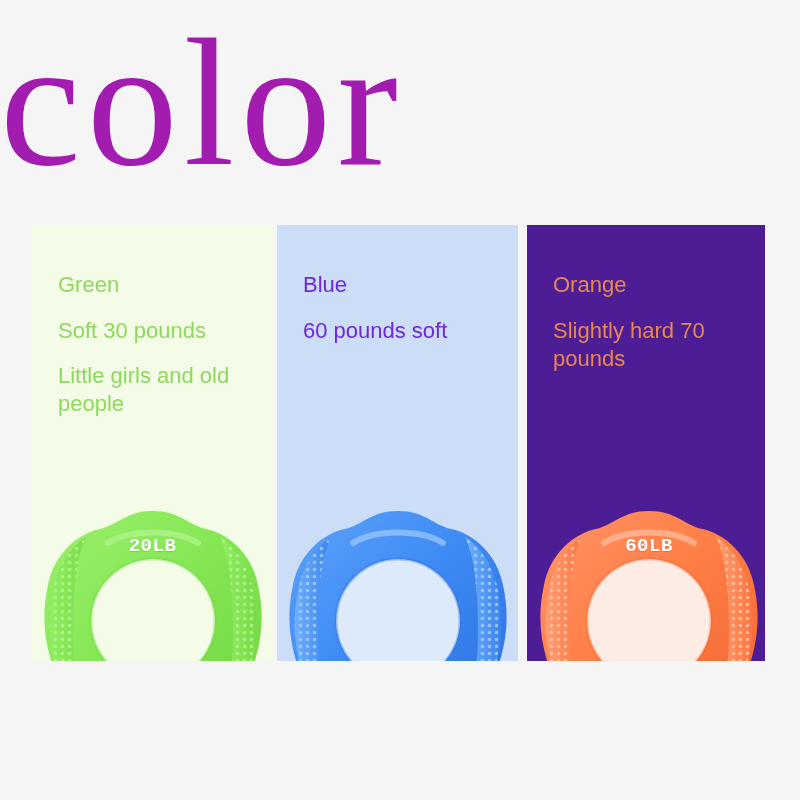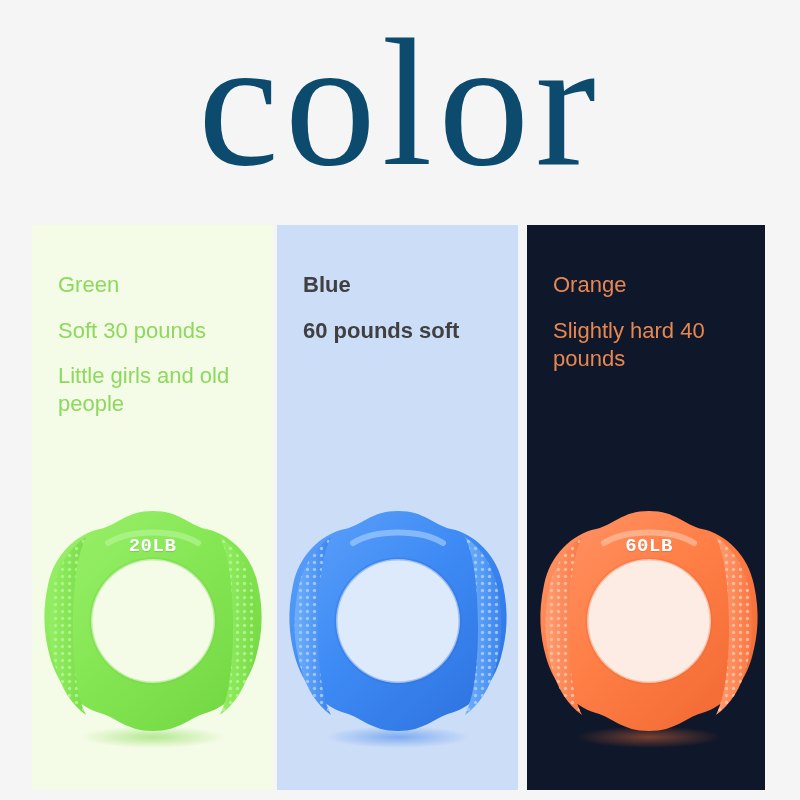--- a/index.html
+++ b/index.html
@@ -20,48 +20,48 @@
     inset: 0;
     background: #F5F5F5;
   }
 
   
   .title {
     position: absolute;
     left: 0;
     top: 8px;
     width: 800px;
-    text-align: center;
+    text-align: left;
     font-family: "Liberation Serif", serif;
     font-size: 182px;
     line-height: 190px;
-    color: #0c4a6e;
+    color: #a21caf;
     letter-spacing: 6px;
     font-weight: 400;
     user-select: none;
   }
 
   
   .columns {
     position: absolute;
     left: 0;
     top: 225px;
     width: 800px;
     height: 565px;
   }
 
   .col {
     position: absolute;
     top: 0;
-    height: 565px;
+    height: 436px;
     overflow: hidden;
   }
   .col-green  { left: 32px;  width: 241px; background: #F4FBE6; }
   .col-blue   { left: 277px; width: 241px; background: #CCDDF8; }
-  .col-orange { left: 527px; width: 238px; background: #0f172a; }
+  .col-orange { left: 527px; width: 238px; background: #4c1d95; }
 
   .col-text {
     position: absolute;
     left: 26px;
     top: 45px;
     width: 200px;
   }
   .col-orange .col-text { width: 195px; }
 
   .col-heading {
@@ -71,21 +71,21 @@
     white-space: nowrap;
   }
   .col-line {
     font-size: 22px;
     line-height: 28px;
     margin-bottom: 17px;
   }
   .col-line:last-child { margin-bottom: 7px; }
 
   .col-green  .col-text { color: #8DD95E; }
-  .col-blue   .col-text { color: #404040; font-weight: bold; }
+  .col-blue   .col-text { color: #6d28d9; }
   .col-orange .col-text { color: #E98750; }
 
   
   .ring-wrap {
     position: absolute;
     left: 50%;
     top: 278px;
     width: 230px;
     height: 250px;
     margin-left: -115px;
@@ -222,21 +222,21 @@
           <ellipse cx="115" cy="118" rx="62" ry="62" fill="#DCEAFB"></ellipse>
           <ellipse cx="115" cy="118" rx="62" ry="62" fill="none" stroke="#2C6FDC" stroke-opacity="0.35" stroke-width="3"></ellipse>
           <path d="M70 40 C92 26 138 26 160 40" stroke="#AFD4FD" stroke-opacity="0.6" stroke-width="6" fill="none" stroke-linecap="round"></path>
         </svg>
       </div>
     </div>
 
     <div class="col col-orange">
       <div class="col-text">
         <div class="col-heading">Orange</div>
-        <div class="col-line">Slightly hard 40 pounds</div>
+        <div class="col-line">Slightly hard 70 pounds</div>
       </div>
 
       <div class="ring-wrap">
         <svg class="ring-svg" viewBox="0 0 230 250">
           <defs>
             <radialGradient id="shadowO" cx="50%" cy="50%" r="50%">
               <stop offset="0%" stop-color="#F5733A" stop-opacity="0.45"></stop>
               <stop offset="100%" stop-color="#F5733A" stop-opacity="0"></stop>
             </radialGradient>
             <linearGradient id="bodyO" x1="0%" y1="0%" x2="100%" y2="100%">

